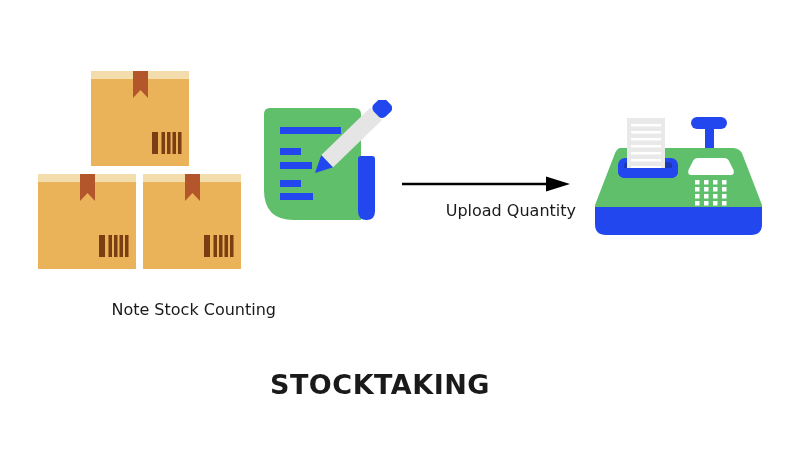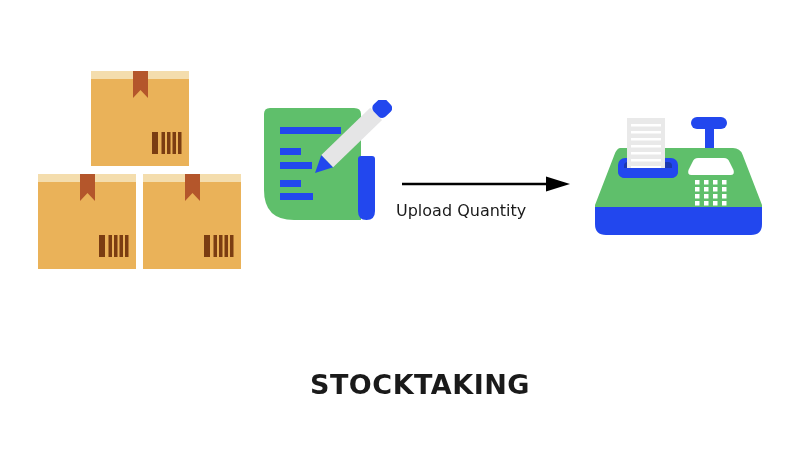--- a/index.html
+++ b/index.html
@@ -27,29 +27,28 @@
     height:453px;
     background:var(--background);
     overflow:hidden;
   }
   .abs{position:absolute;}
   .label{
     position:absolute;
     color:var(--text);
     font-size:16px;
     line-height:18px;
-    text-align:left;
+    text-align:right;
   }
   .title{
     position:absolute;
     color:var(--text);
     font-size:27px;
     font-weight:700;
     letter-spacing:0.5px;
-    text-align:center;
   }
   
   .f-green{fill:var(--green);}
   .f-blue{fill:var(--blue);}
   .f-navy{fill:var(--slot-navy);}
   .f-boxbody{fill:var(--box-body);}
   .f-boxlid{fill:var(--box-lid);}
   .f-ribbon{fill:var(--box-ribbon);}
   .f-barcode{fill:var(--box-barcode);}
   .f-paper{fill:var(--receipt-paper);}
@@ -137,19 +136,20 @@
       <rect class="f-white" x="110" y="80" width="4.5" height="4.5"></rect>
       <rect class="f-white" x="119" y="80" width="4.5" height="4.5"></rect>
       <rect class="f-white" x="128" y="80" width="4.5" height="4.5"></rect>
       <rect class="f-white" x="101" y="87" width="4.5" height="4.5"></rect>
       <rect class="f-white" x="110" y="87" width="4.5" height="4.5"></rect>
       <rect class="f-white" x="119" y="87" width="4.5" height="4.5"></rect>
       <rect class="f-white" x="128" y="87" width="4.5" height="4.5"></rect>
     </g>
   </svg>
 
+  <div class="label" style="left:36px;top:301px;width:240px;">Note Stock Counting</div>
 
   <div class="label" style="left:396px;top:202px;width:180px;">Upload Quantity</div>
 
 
   <div class="title" style="left:270px;top:369px;width:300px;">STOCKTAKING</div>
 
 </div>
 
 </body></html>

